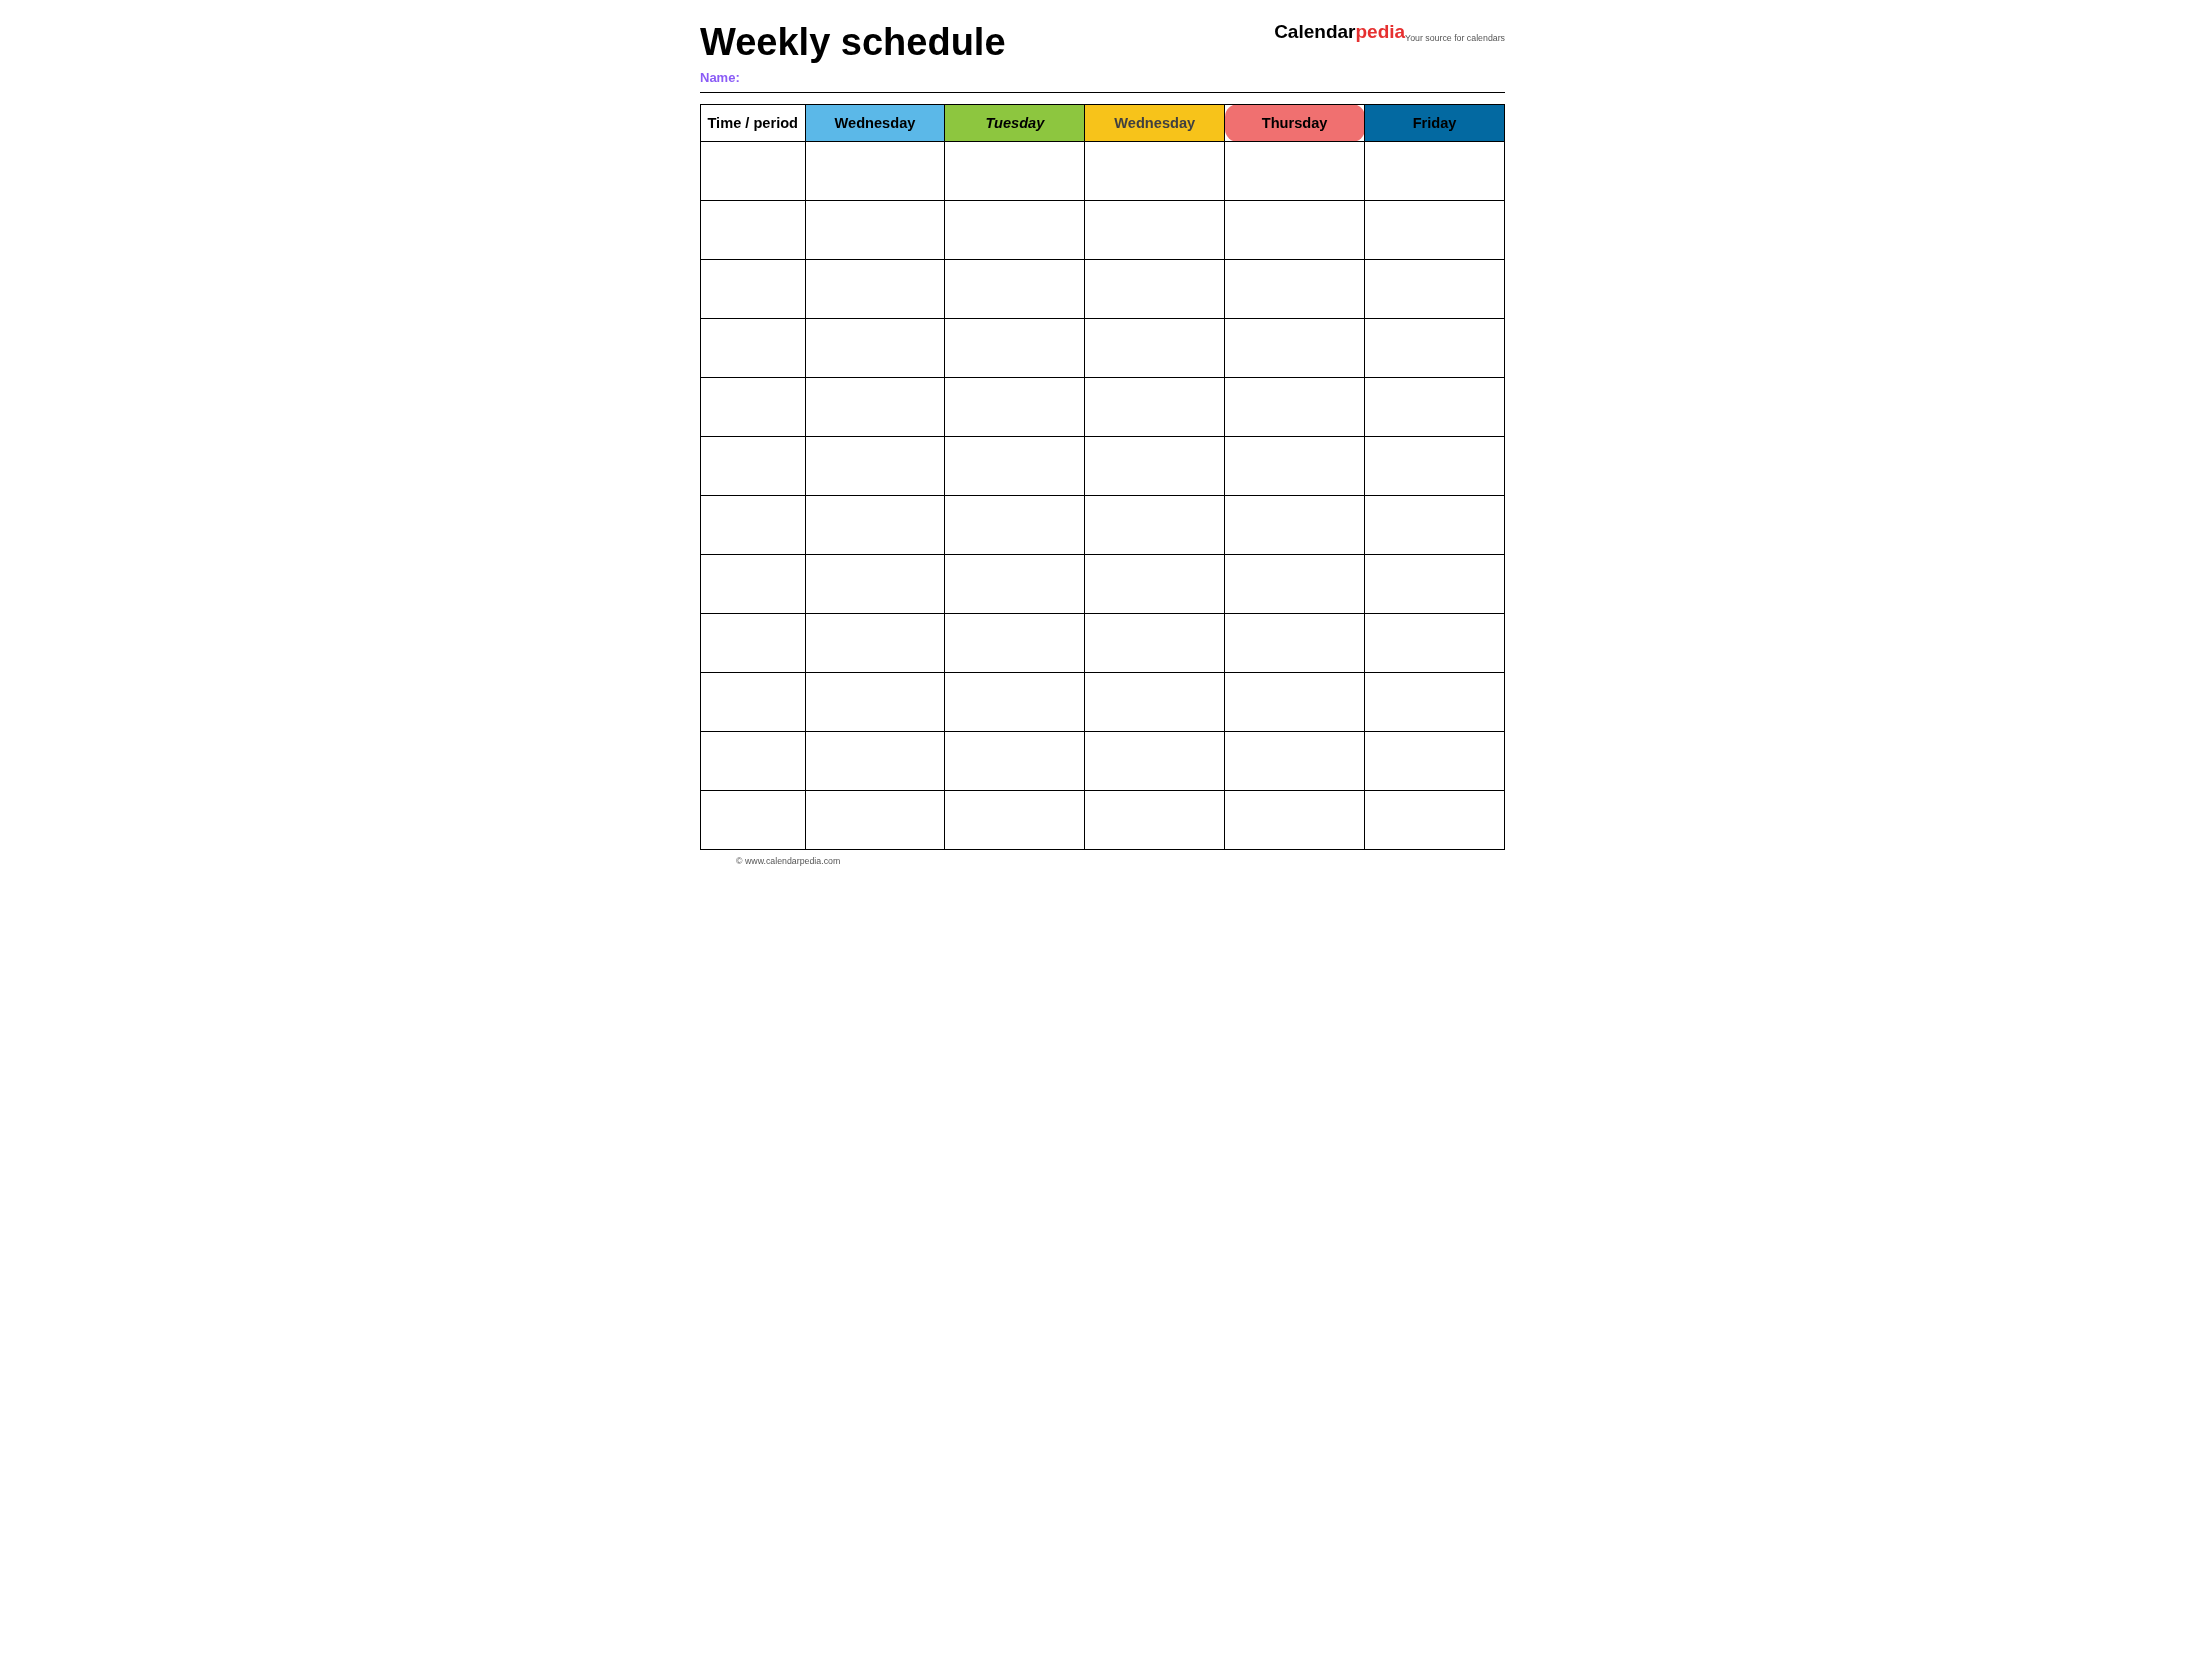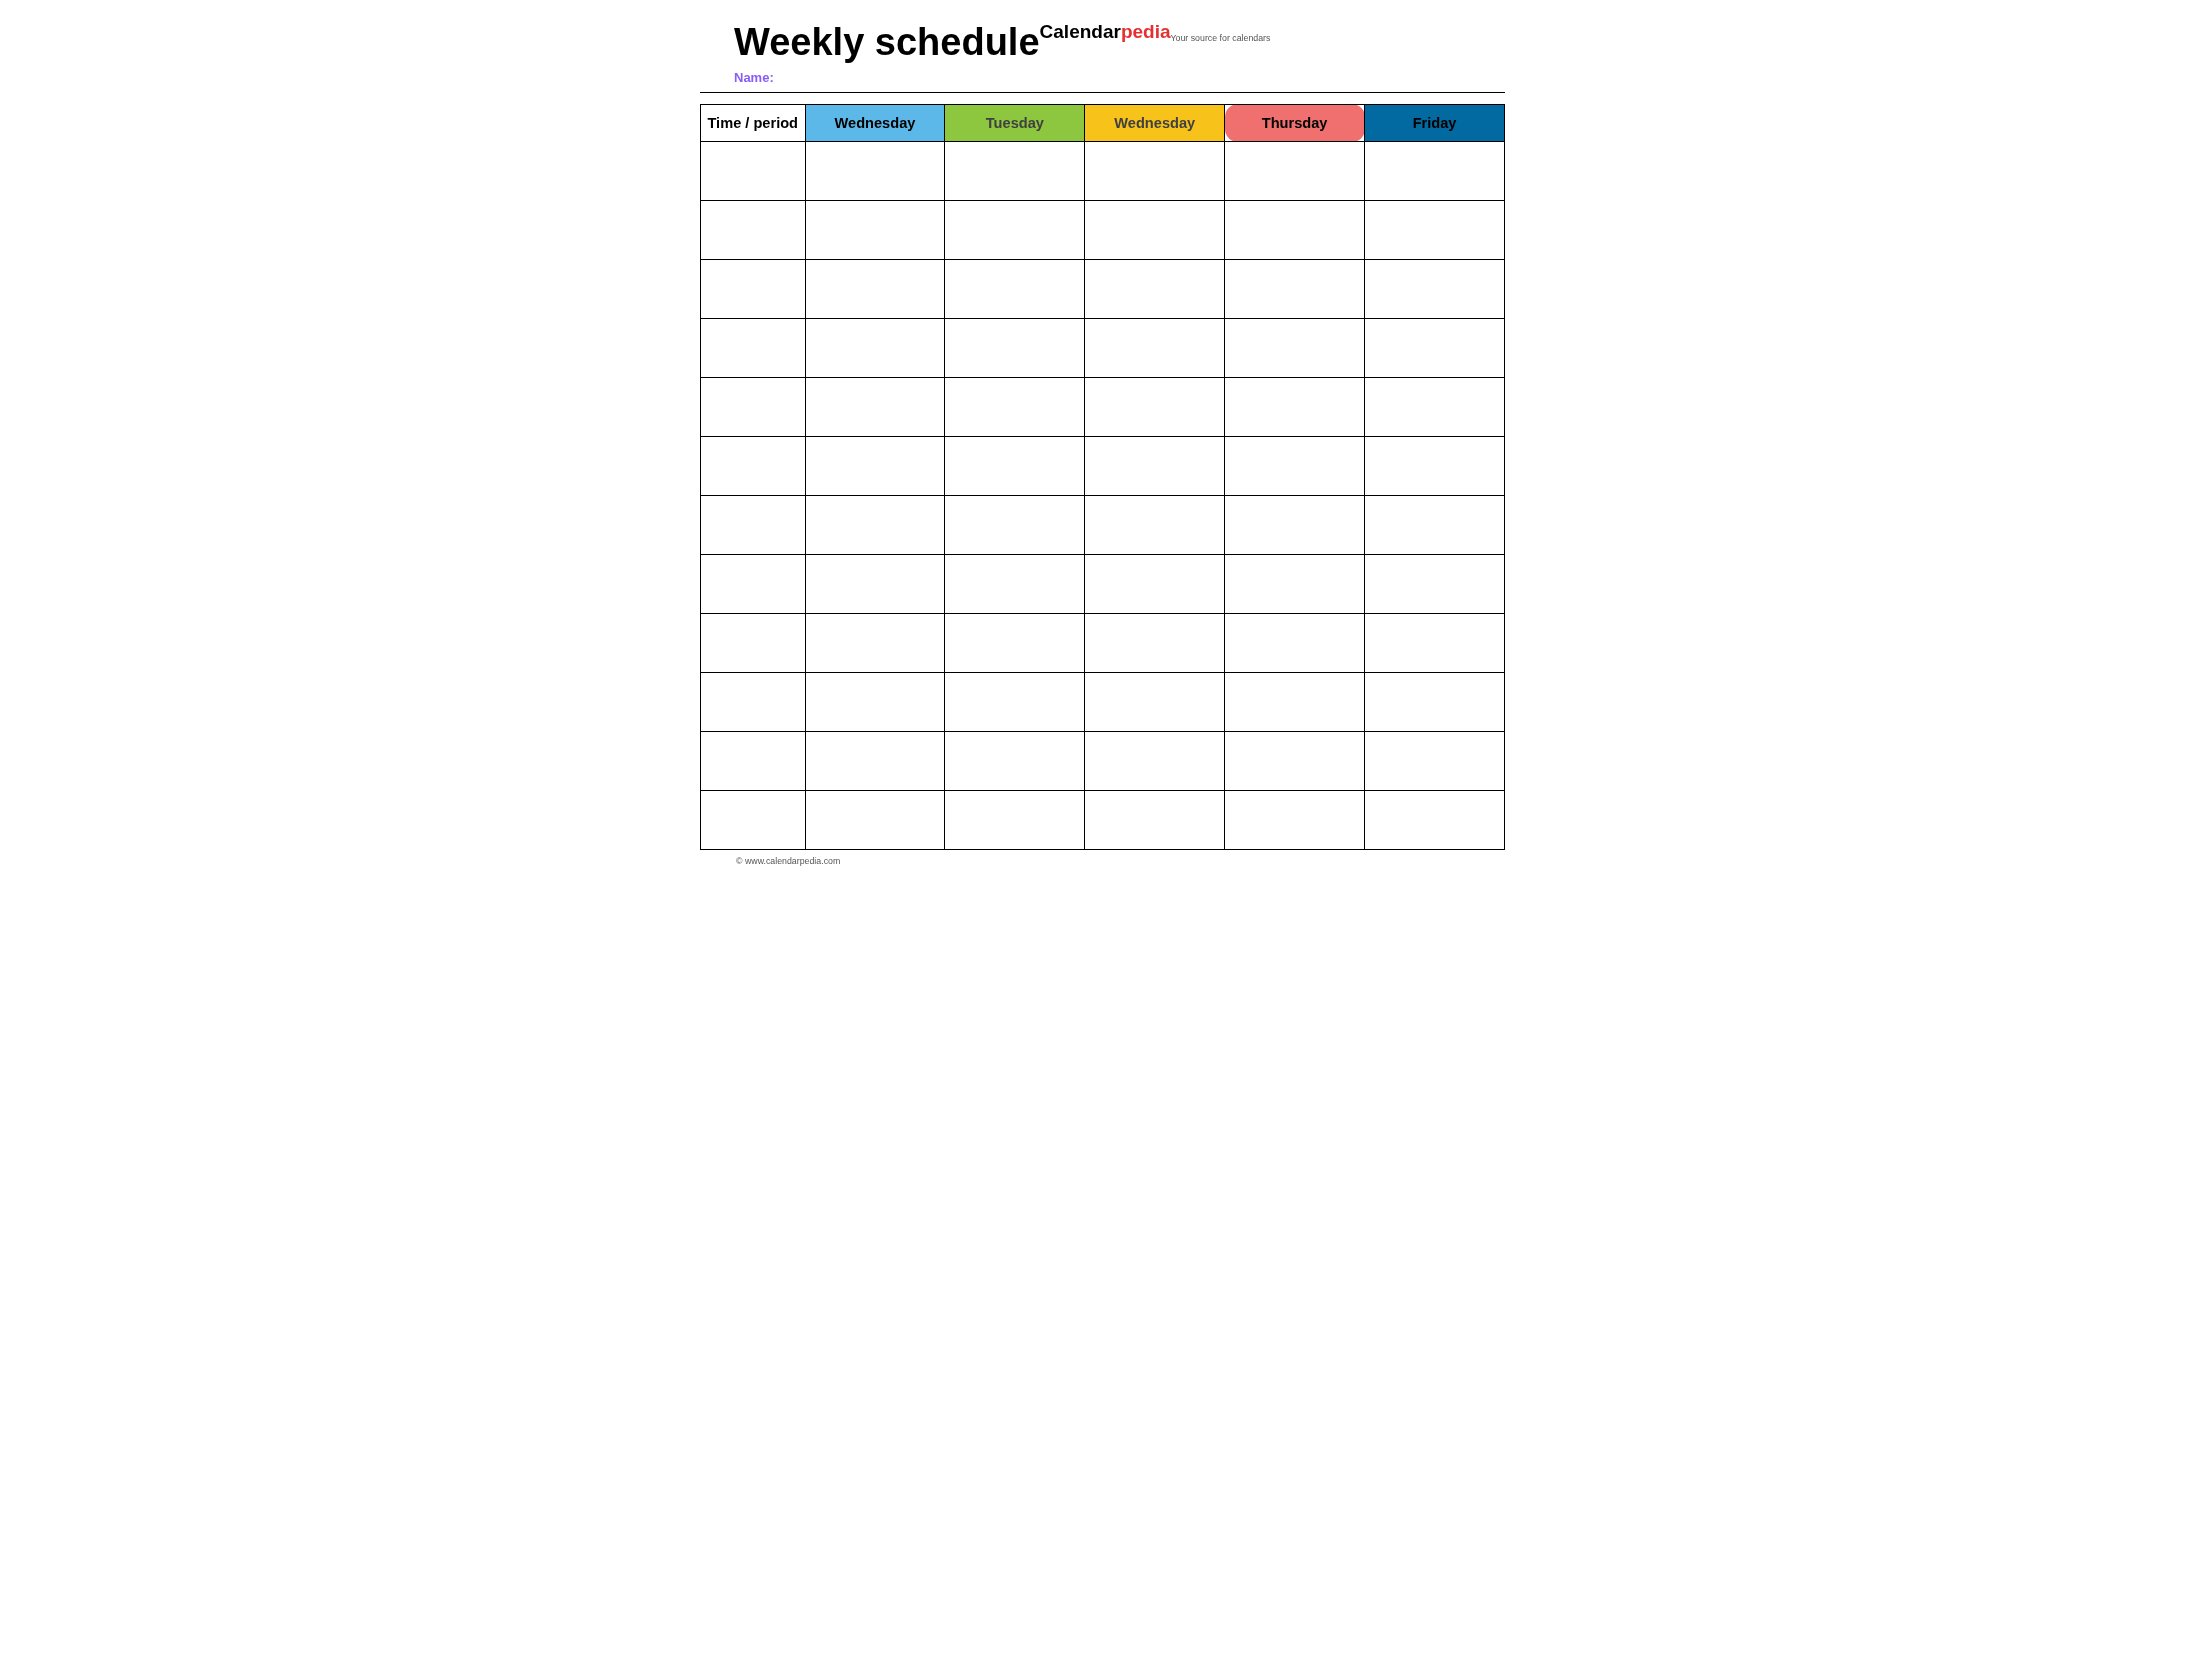--- a/index.html
+++ b/index.html
@@ -14,23 +14,23 @@
       padding: 22px 29px 14.6px 29px;
     }
 
     .page-wrapper {
       max-width: 805px;
       margin: 0 auto;
     }
 
     .header-row {
       display: flex;
+      justify-content: space-between;
       align-items: flex-start;
       margin-bottom: 7.3px;
-      margin-left: 34px;
     }
 
     .title-section {
       display: flex;
       flex-direction: column;
     }
 
     .page-title {
       font-size: 38px;
       font-weight: bold;
@@ -107,22 +107,23 @@
     }
 
     .th-monday {
       background-color: #5bb8e8;
       color: #000000;
       width: 17.4%;
     }
 
     .th-tuesday {
       background-color: #8dc63f;
-      color: #404040;
-      width: 17.4%;
+      color: #000000;
+      width: 17.4%;
+      font-style: italic;
     }
 
     .th-wednesday {
       background-color: #f7c31a;
       color: #404040;
       width: 17.4%;
       margin-left: 24px;
     }
 
     .th-thursday {

